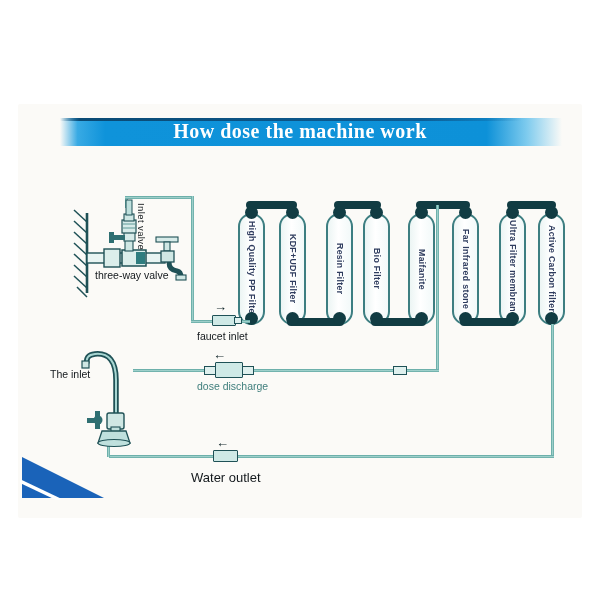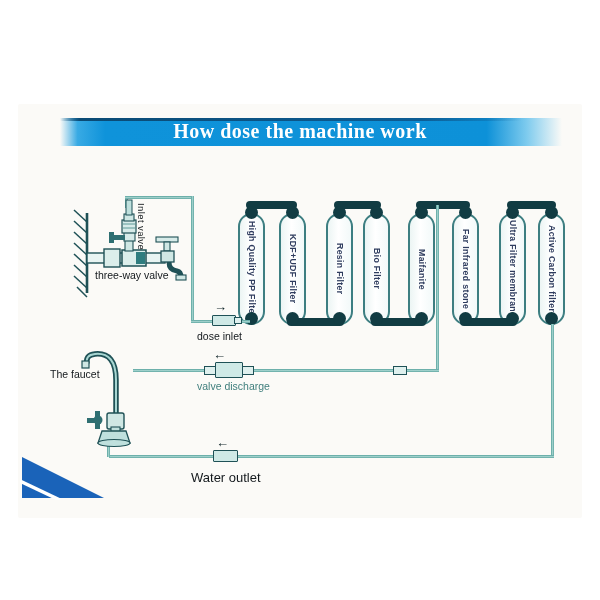--- a/index.html
+++ b/index.html
@@ -116,30 +116,30 @@
   <div class="ccap" style="left:545px; top:312px"></div>
 
   <div class="pipe-v" style="left:125px; top:196px; height:12px"></div>
   <div class="pipe-h" style="left:125px; top:196px; width:69px"></div>
   <div class="pipe-v" style="left:191px; top:196px; height:127px"></div>
   <div class="pipe-h" style="left:191px; top:320px; width:24px"></div>
   <div class="pipe-h" style="left:236px; top:320px; width:14px"></div>
   <div class="fitting" style="left:212px; top:315px; width:24px; height:11px"></div>
   <div class="port" style="left:234px; top:317px; width:8px; height:7px"></div>
   <div class="arrow" style="left:214px; top:301px">→</div>
-  <div class="lbl" style="left:197px; top:330px">dose inlet</div>
+  <div class="lbl" style="left:197px; top:330px">faucet inlet</div>
 
   <div class="pipe-v" style="left:436px; top:205px; height:167px"></div>
   <div class="pipe-h" style="left:133px; top:369px; width:306px"></div>
   <div class="port" style="left:393px; top:366px; width:14px; height:9px"></div>
   <div class="port" style="left:204px; top:366px; width:12px; height:9px"></div>
   <div class="fitting" style="left:215px; top:362px; width:28px; height:16px"></div>
   <div class="port" style="left:242px; top:366px; width:12px; height:9px"></div>
   <div class="arrow" style="left:213px; top:349px">←</div>
-  <div class="lbl" style="left:197px; top:380px; color:#3f7e7c">valve discharge</div>
+  <div class="lbl" style="left:197px; top:380px; color:#3f7e7c">dose discharge</div>
 
   <div class="pipe-v" style="left:551px; top:324px; height:134px"></div>
   <div class="pipe-h" style="left:109px; top:455px; width:445px"></div>
   <div class="fitting" style="left:213px; top:450px; width:25px; height:12px"></div>
   <div class="arrow" style="left:216px; top:437px">←</div>
   <div class="lbl" style="left:191px; top:470px; font-size:13px">Water outlet</div>
   <div class="pipe-v" style="left:107px; top:444px; height:13px"></div>
 
   <svg class="abs" style="left:58px; top:190px" width="142" height="112" viewBox="0 0 142 112">
 
@@ -185,20 +185,20 @@
     <path d="M17,14 q-2,-9 8,-10 q21,-2 21,26 V66" fill="none" stroke="#a7d6d2" stroke-width="2"></path>
     <rect x="12" y="11" width="7" height="7" fill="#cfe7e4" stroke="#1f5156" stroke-width="1.2"></rect>
     <rect x="37" y="63" width="17" height="16" rx="2" fill="#cfe7e4" stroke="#1f5156" stroke-width="1.4"></rect>
     <rect x="17" y="68" width="14" height="5" fill="#2f6f72"></rect>
     <rect x="25" y="61" width="5" height="18" fill="#2f6f72"></rect>
     <circle cx="28" cy="70" r="4.5" fill="#2f6f72"></circle>
     <rect x="41" y="77" width="9" height="5" fill="#bfe0dd" stroke="#1f5156" stroke-width="1.1"></rect>
     <path d="M32,81 L56,81 L60,93 L28,93 Z" fill="#bfe0dd" stroke="#1f5156" stroke-width="1.3"></path>
     <ellipse cx="44" cy="93" rx="16" ry="3.5" fill="#bfe0dd" stroke="#1f5156" stroke-width="1.1"></ellipse>
   </svg>
-  <div class="lbl" style="left:50px; top:368px">The faucet</div>
+  <div class="lbl" style="left:50px; top:368px">The inlet</div>
 
   <svg class="abs" style="left:20px; top:452px" width="90" height="48" viewBox="0 0 90 48">
     <polygon points="2,5 84,46 2,46" fill="#1a63b9"></polygon>
     <line x1="0" y1="29" x2="40" y2="48" stroke="#ffffff" stroke-width="3.5"></line>
   </svg>
 
 </div>
 
 </body></html>

